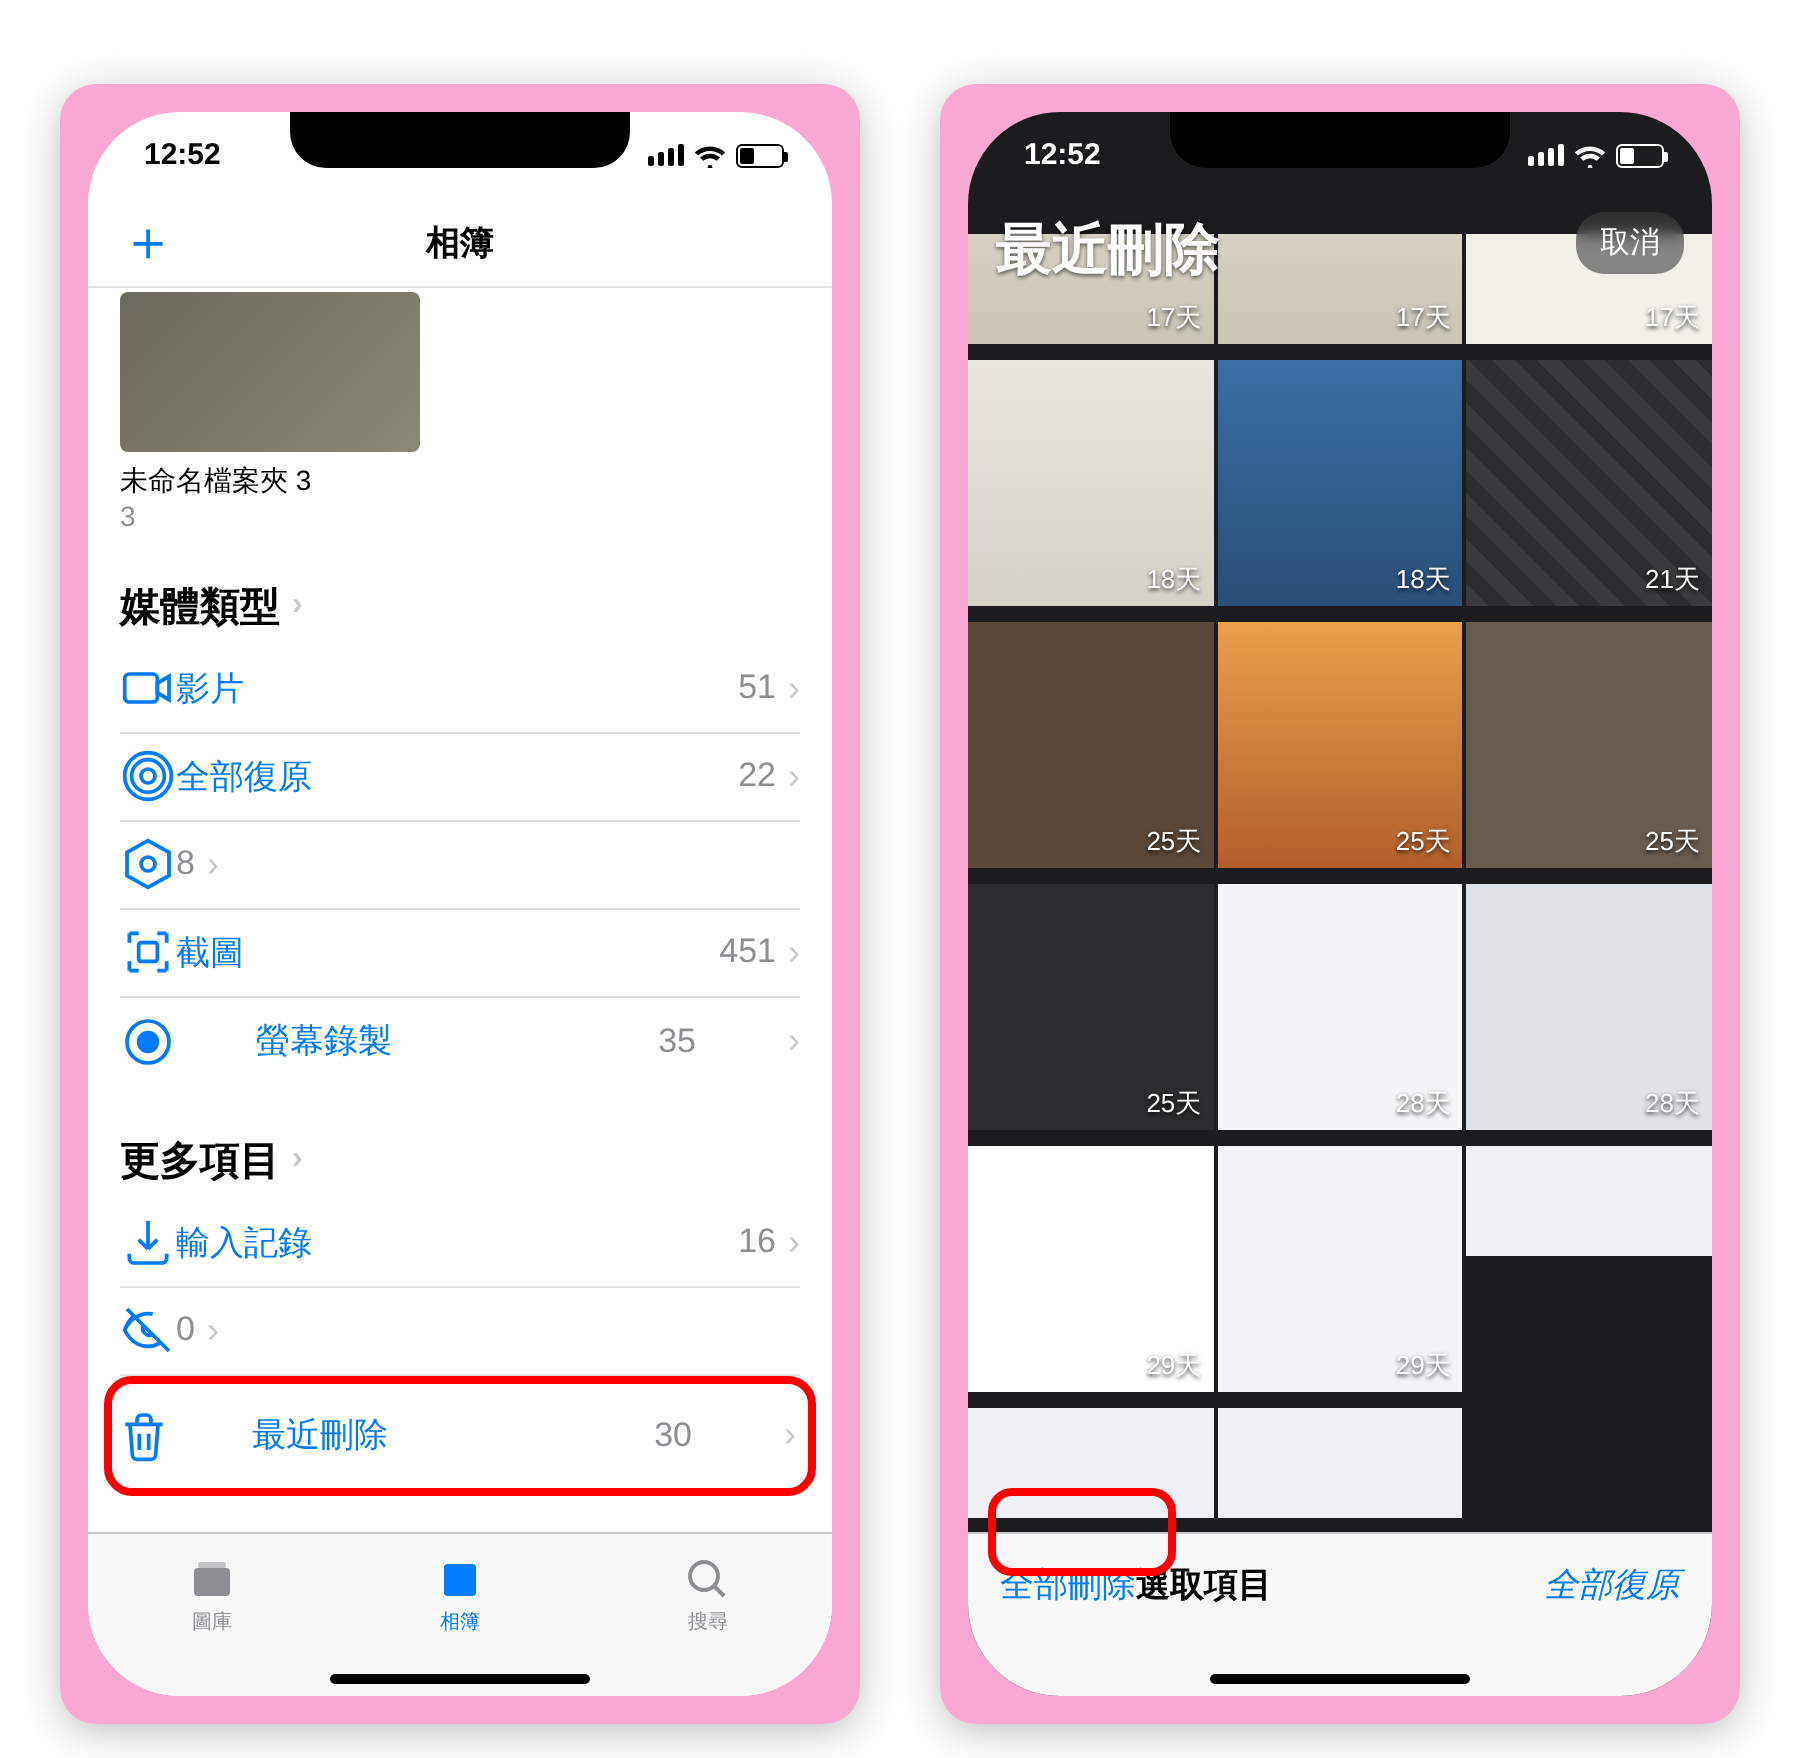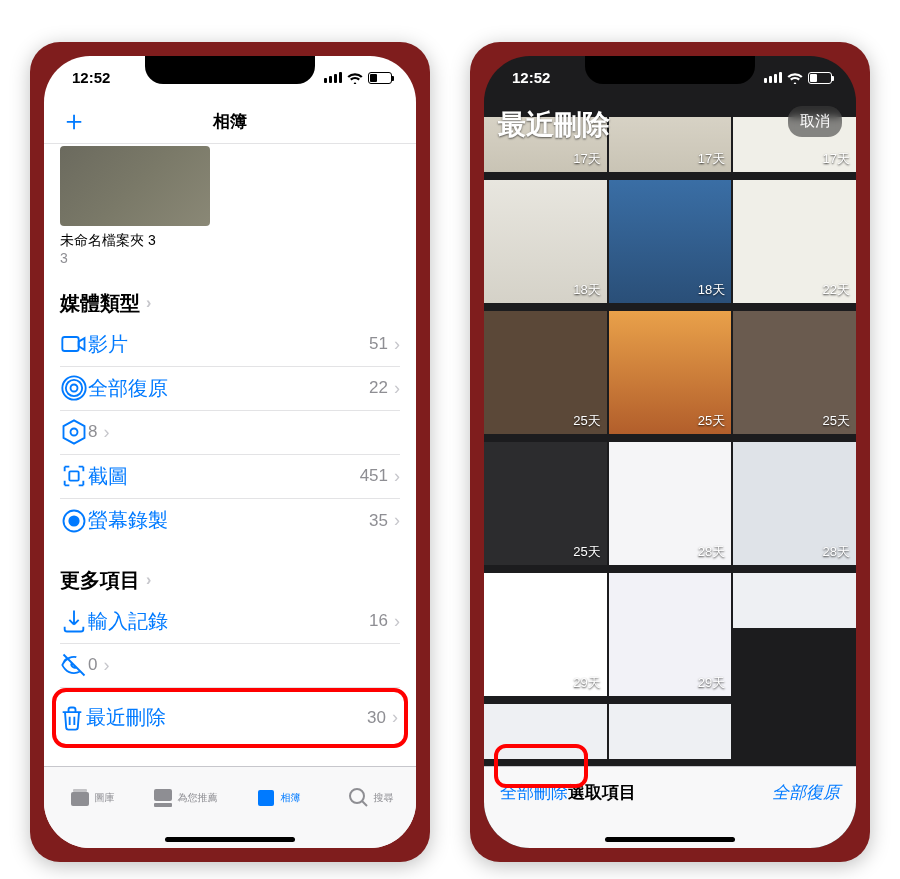--- a/index.html
+++ b/index.html
@@ -4,22 +4,22 @@
 <style>
   * { box-sizing: border-box; margin: 0; padding: 0; }
   body {
     width: 900px; height: 879px;
     background: #fff;
     font-family: -apple-system, "Helvetica Neue", Arial, sans-serif;
     display: flex; justify-content: center; align-items: center; gap: 40px;
   }
   .phone {
     width: 400px; height: 820px;
-    background: #7f1d1d;
-    border-radius: 30px;
+    background: #f9a8d4;
+    border-radius: 18px;
     padding: 14px;
     position: relative;
     box-shadow: 0 4px 20px rgba(0,0,0,.25);
     margin-top: 24px;
   }
   .screen {
     width: 100%; height: 100%;
     background: #fff;
     border-radius: 46px;
     overflow: hidden;
@@ -50,33 +50,33 @@
   .nav { height: 44px; display:flex; align-items:center; justify-content:center; position:relative; border-bottom:0.5px solid #e3e3e5;}
   .nav .plus { position:absolute; left:16px; color:#007aff; font-size:28px; font-weight:300; line-height:1;}
   .nav .title { font-size:17px; font-weight:600; }
   .content { flex:1; overflow:hidden; padding: 0 16px; }
   .thumb { width:150px; height:80px; background:linear-gradient(135deg,#6b6a5e 0%,#7a7968 50%,#8a8876 100%); border-radius:4px; margin-top:2px;}
   .album-name { font-size:14px; margin-top:6px; }
   .album-count { font-size:14px; color:#8e8e93; }
   .section-h { font-size:20px; font-weight:700; margin-top:24px; margin-bottom:6px; display:flex; align-items:center;}
   .section-h .chev { margin-left:6px; color:#c7c7cc; font-size:16px;}
   .row { display:flex; align-items:center; height:44px; border-bottom:0.5px solid #e3e3e5; }
-  .row:last-child{border-bottom:none;}
+  .row:last-child{border-bottom:none;gap:40px;}
   .row .icon { width:28px; color:#007aff; font-size:20px; display:flex; }
-  .row .label { flex:1; color:#007aff; font-size:20px; }
+  .row .label { flex:1; color:#007aff; font-size:17px; }
   .row .count { color:#8e8e93; font-size:17px; margin-right:6px;}
   .row .chev { color:#c7c7cc; font-size:18px; }
   .highlight-box {
     border:4px solid #f00; border-radius:14px; padding:4px 6px 4px 2px; margin:0 -8px;
   }
   .tab-bar {
     height:82px; border-top:0.5px solid #c7c7cc; display:flex; padding-bottom:18px;
     background:#f8f8f9;
   }
-  .tab { flex:1; display:flex; flex-direction:row; align-items:center; justify-content:center; gap:2px; color:#8e8e93; font-size:10px;}
+  .tab { flex:1; display:flex; flex-direction:column; align-items:center; justify-content:center; gap:2px; color:#8e8e93; font-size:10px;}
   .tab.active { color:#007aff; }
   .tab svg{width:26px;height:24px}
   .home-ind { position:absolute; bottom:6px; left:50%; transform:translateX(-50%); width:130px; height:5px; background:#000; border-radius:3px;}
 
   
   .screen.dark { background:#1c1c1e; }
   .p2-header { position:absolute; top:44px; left:0; right:0; padding: 6px 14px; z-index:10; display:flex; justify-content:space-between; align-items:flex-start;}
   .p2-title { color:#fff; font-size:28px; font-weight:700; text-shadow:0 1px 2px rgba(0,0,0,.6);}
   .cancel-pill { background:rgba(60,60,60,.6); color:#fff; padding:6px 12px; border-radius:14px; font-size:15px; backdrop-filter:blur(4px);}
   .grid { flex:1; display:grid; grid-template-columns:repeat(3,1fr); gap:2px; padding-top:17px; overflow:hidden;}
@@ -245,27 +245,20 @@
     </div>
 
     <div class="tab-bar">
       <div class="tab">
         <svg viewBox="0 0 24 24" fill="currentColor">
             <rect x="3" y="6" width="18" height="14" rx="2"></rect>
             <rect x="5" y="3" width="14" height="3" rx="1" opacity=".5"></rect>
           </svg>
         <span>圖庫</span>
       </div>
-      <div class="tab">
-        <svg viewBox="0 0 24 24" fill="currentColor">
-            <rect x="3" y="3" width="18" height="12" rx="2"></rect>
-            <rect x="3" y="17" width="18" height="4" rx="1"></rect>
-          </svg>
-        <span>為您推薦</span>
-      </div>
       <div class="tab active">
         <svg viewBox="0 0 24 24" fill="currentColor">
             <rect x="4" y="4" width="16" height="16" rx="2"></rect>
           </svg>
         <span>相簿</span>
       </div>
       <div class="tab">
         <svg viewBox="0 0 24 24" fill="none" stroke="currentColor" stroke-width="2">
             <circle cx="10" cy="10" r="7"></circle>
             <path d="M20 20l-5-5"></path>
@@ -314,22 +307,22 @@
         </div>
       <div class="cell half bg-c">
           <span class="days">17天</span>
         </div>
       <div class="cell bg-d">
           <span class="days">18天</span>
         </div>
       <div class="cell bg-m">
           <span class="days">18天</span>
         </div>
-      <div class="cell bg-c">
-          <span class="days">22天</span>
+      <div class="cell bg-b">
+          <span class="days">21天</span>
         </div>
       <div class="cell bg-e">
           <span class="days">25天</span>
         </div>
       <div class="cell bg-f">
           <span class="days">25天</span>
         </div>
       <div class="cell bg-g">
           <span class="days">25天</span>
         </div>

